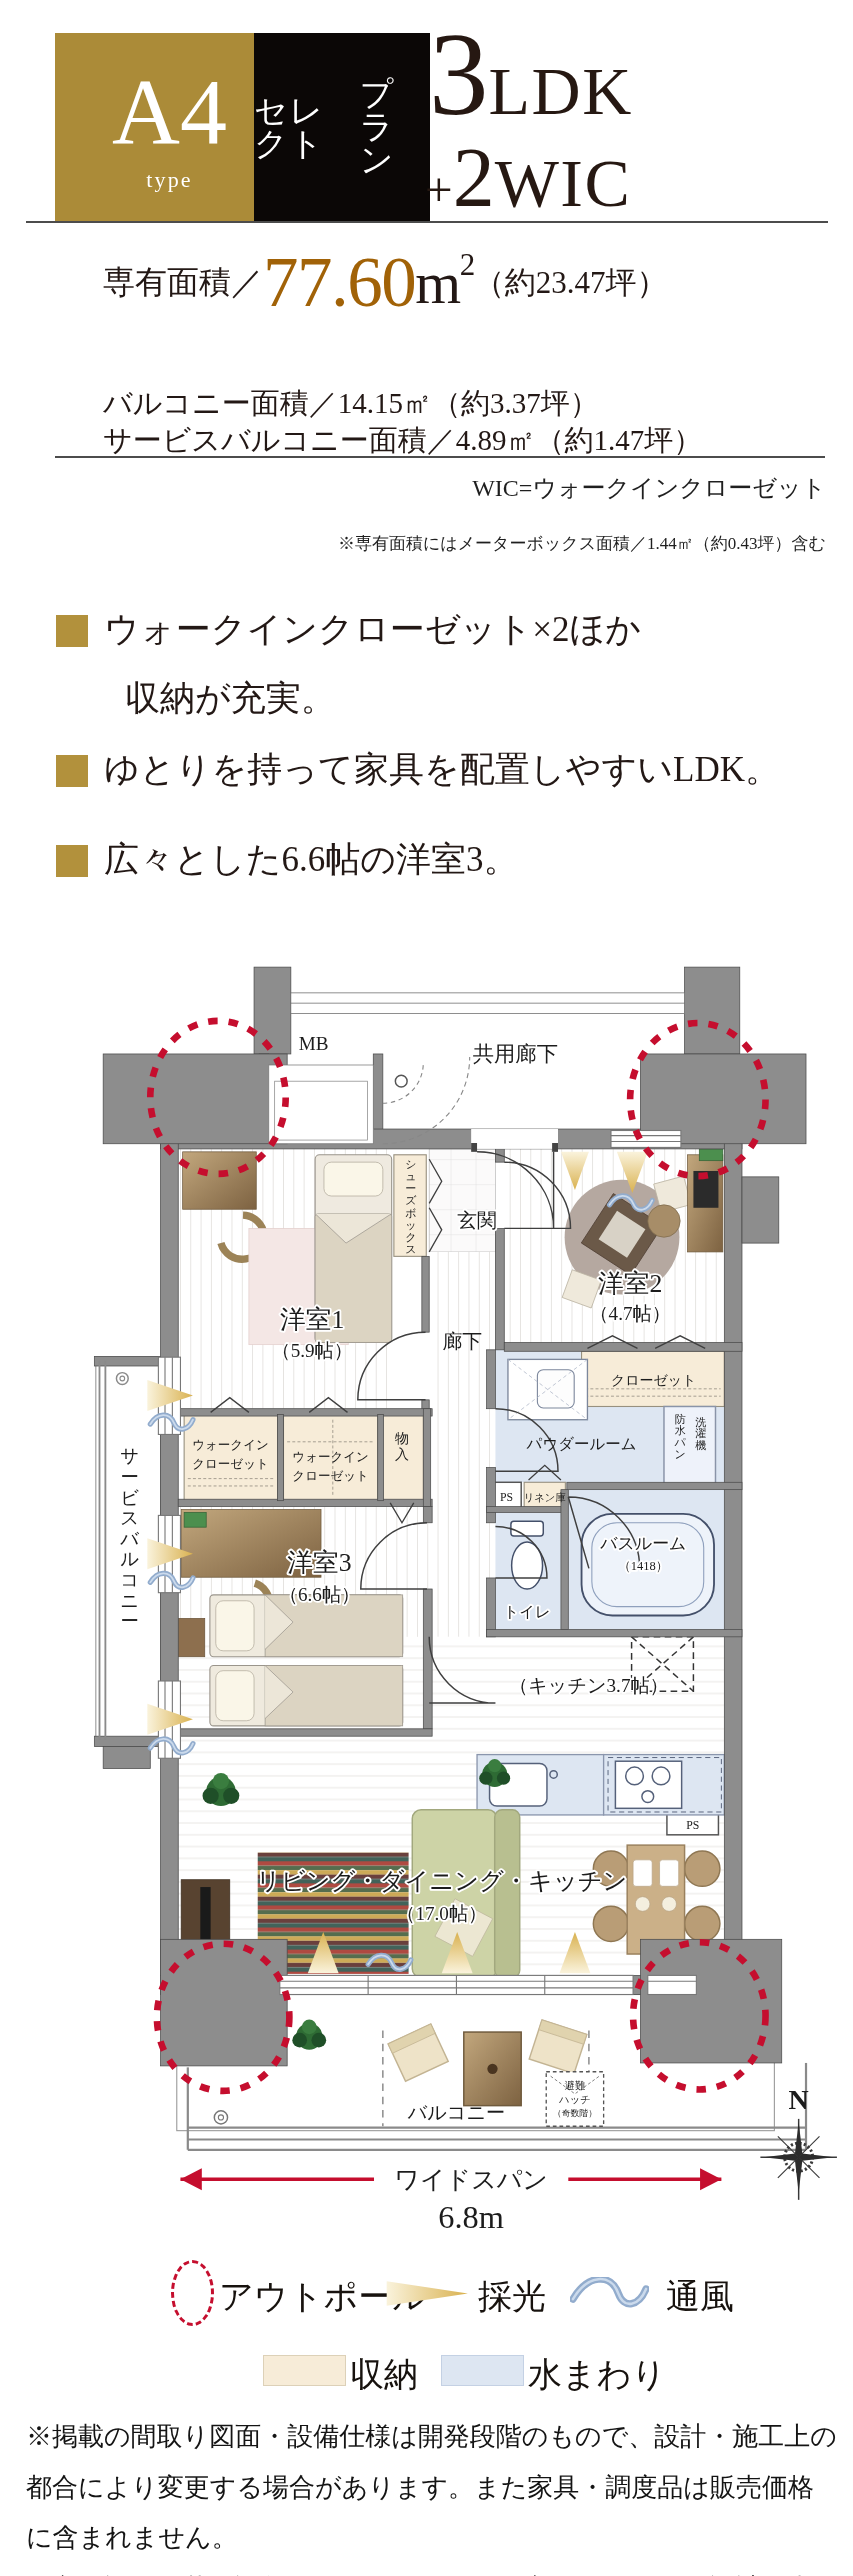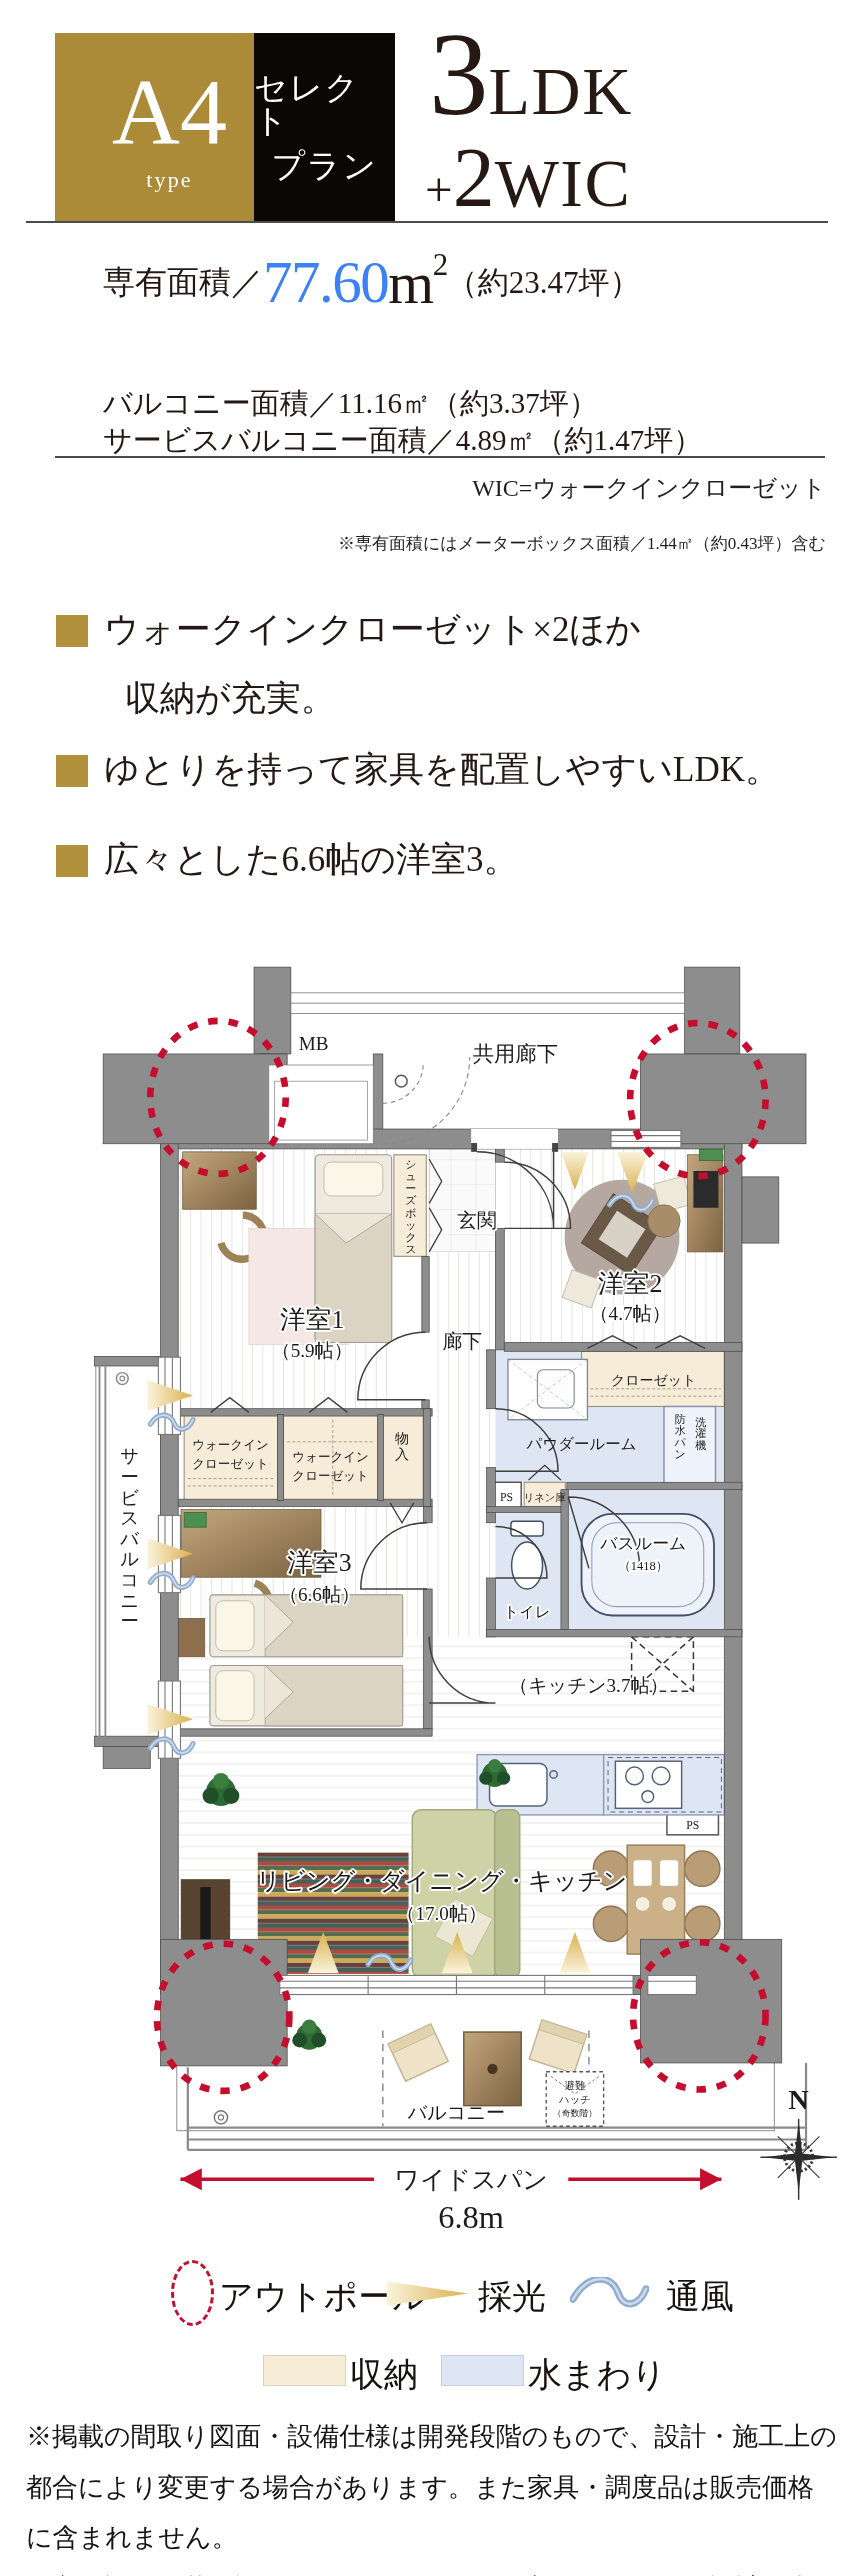--- a/index.html
+++ b/index.html
@@ -3,32 +3,32 @@
 <meta charset="utf-8">
 <style>
   html,body{margin:0;padding:0;background:#fff;}
   .page{position:relative;width:854px;height:2576px;background:#ffffff;overflow:hidden;
         font-family:"Liberation Serif","DejaVu Serif",serif;color:#231815;}
   .abs{position:absolute;}
   .goldbox{left:55px;top:33px;width:229px;height:189px;background:#ab8b38;color:#fff;
            display:flex;flex-direction:column;align-items:center;justify-content:center;}
   .goldbox .big{font-size:94px;line-height:1;}
   .goldbox .sub{font-size:22px;line-height:1;margin-top:10.3px;letter-spacing:2.2px;}
-  .blackbox{left:254px;top:33px;width:141px;height:189px;background:#0b0706;color:#fff;
-            display:flex;flex-direction:column;align-items:center;justify-content:center;gap:11.8px;}
+  .blackbox{left:254px;top:33px;width:176px;height:189px;background:#0b0706;color:#fff;
+            display:flex;flex-direction:row;align-items:center;justify-content:flex-end;gap:11.8px;}
   .blackbox span{font-size:33px;line-height:1;letter-spacing:1.5px;}
   .planline{display:flex;align-items:baseline;color:#261812;}
   .n3{font-size:119px;line-height:1;}
   .ldk{font-size:68px;line-height:1;letter-spacing:1.5px;}
   .plus{font-size:49px;line-height:1;}
   .n2{font-size:84px;line-height:1;}
   .hr{background:#4c4c4c;height:2.2px;}
   .arealine1{left:103px;top:247px;display:flex;align-items:center;white-space:nowrap;}
   .al-label{font-size:32px;}
-  .al-value{font-size:59px;color:#3b82f6;letter-spacing:-1.5px;line-height:1;}
+  .al-value{font-size:71px;color:#a16207;letter-spacing:-1.5px;line-height:1;}
   .al-unit{font-size:59px;letter-spacing:-1.5px;}
   .al-unit sup{font-size:31px;vertical-align:28px;}
   .al-tsubo{font-size:31px;}
   .areasub{left:103px;font-size:29px;white-space:nowrap;}
   .note{right:28px;text-align:right;white-space:nowrap;color:#1f1f1f;}
   .feat-sq{width:32px;height:32px;background:#b2913c;left:56px;}
   .feat-tx{left:104px;font-size:35px;white-space:nowrap;}
   .legend-tx{font-size:34px;color:#17120e;white-space:nowrap;}
   .outpole-ic{left:171px;top:2260px;width:37px;height:60px;border:3.7px dashed #c50e2e;border-radius:50%;}
   .swatch{width:81px;height:29px;}
@@ -59,21 +59,21 @@
       <span class="ldk">WIC</span>
   </div>
   <div class="abs hr" style="left:26px;top:221px;width:802px;"></div>
 
   <div class="abs arealine1">
     <span class="al-label">専有面積／</span>
     <span class="al-value">77.60</span>
     <span class="al-unit"><span>m</span><sup>2</sup></span>
     <span class="al-tsubo">（約23.47坪）</span>
   </div>
-  <div class="abs areasub" style="top:384px;">バルコニー面積／11.16㎡（約3.37坪）</div>
+  <div class="abs areasub" style="top:384px;">バルコニー面積／14.15㎡（約3.37坪）</div>
   <div class="abs areasub" style="top:421px;">サービスバルコニー面積／4.89㎡（約1.47坪）</div>
   <div class="abs hr" style="left:55px;top:456px;width:770px;"></div>
 
   <div class="abs note" style="top:472px;font-size:24px;">WIC=ウォークインクローゼット</div>
   <div class="abs note" style="top:532px;font-size:17px;">※専有面積にはメーターボックス面積／1.44㎡（約0.43坪）含む</div>
 
   <div class="abs feat-sq" style="top:615px;"></div>
   <div class="abs feat-tx" style="top:606px;">ウォークインクローゼット×2ほか</div>
   <div class="abs feat-tx" style="top:675px;margin-left:21px;">収納が充実。</div>
   <div class="abs feat-sq" style="top:755px;"></div>

